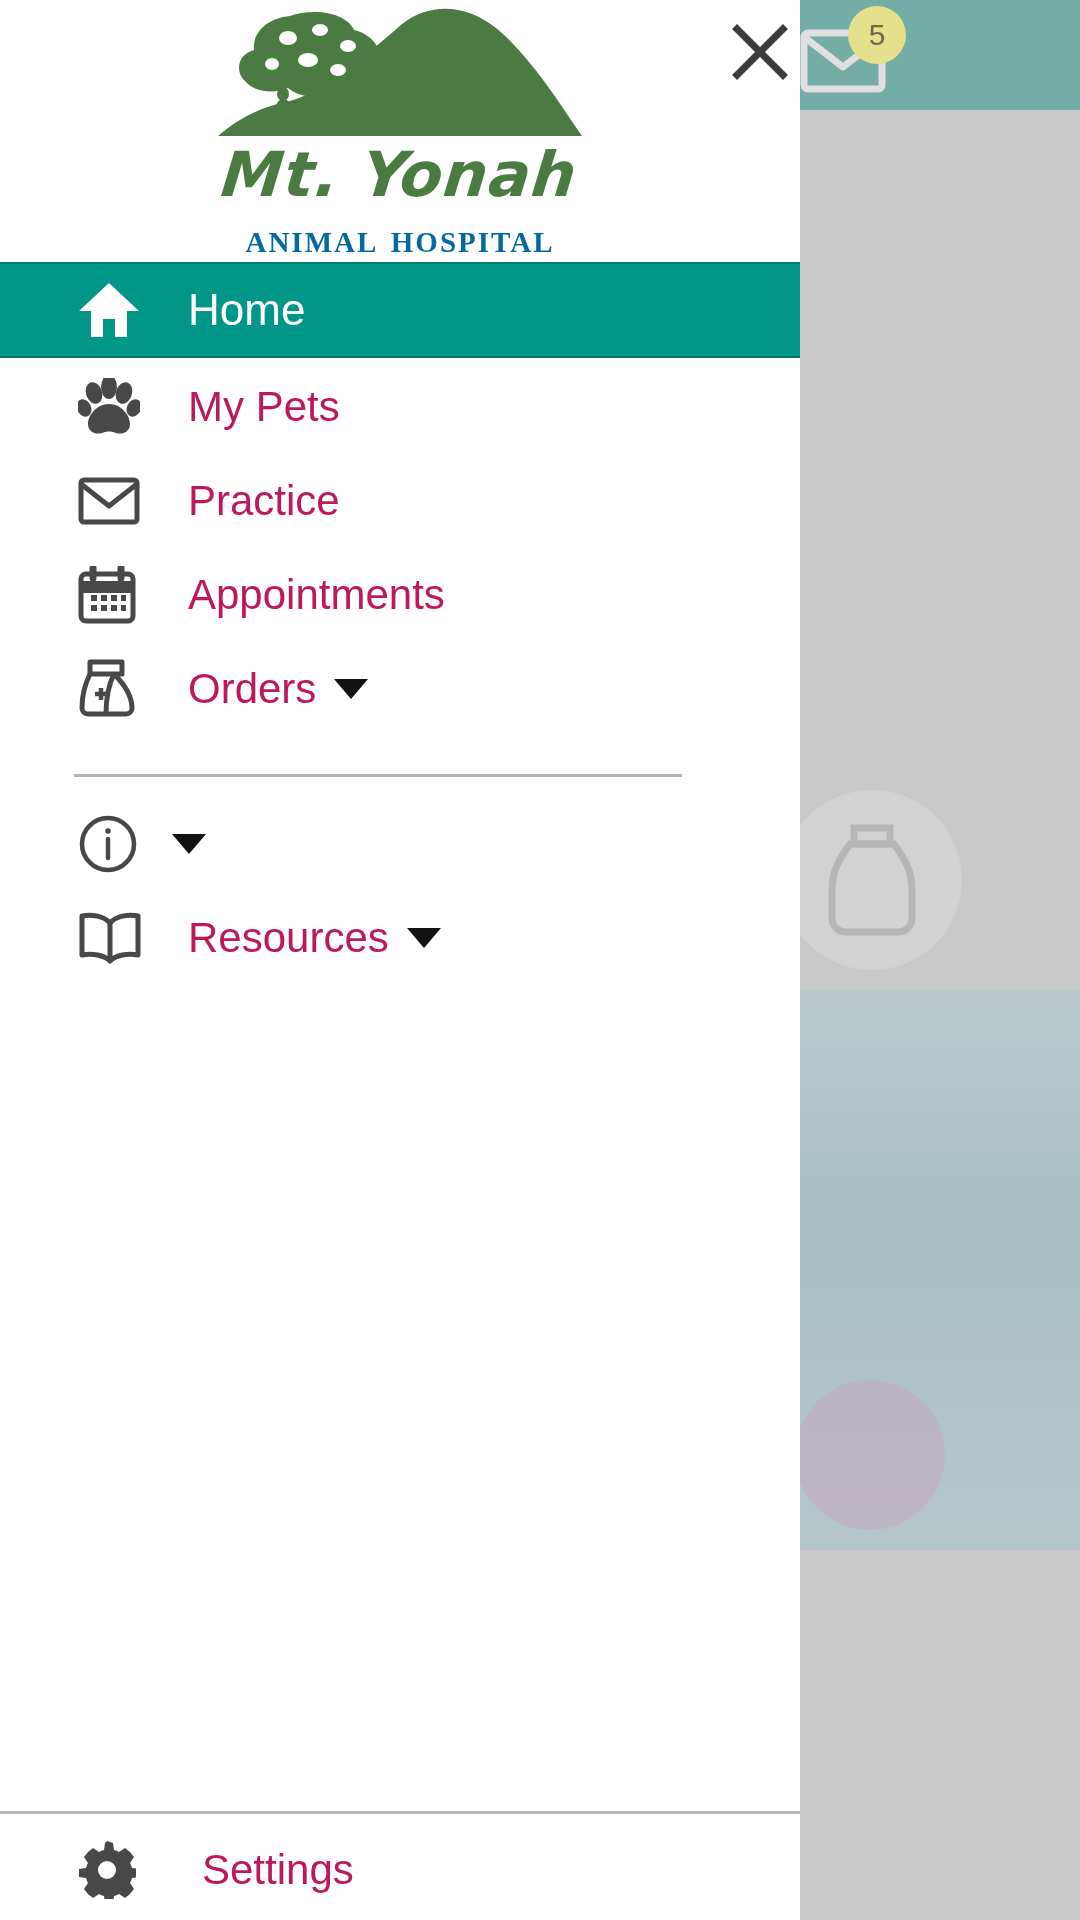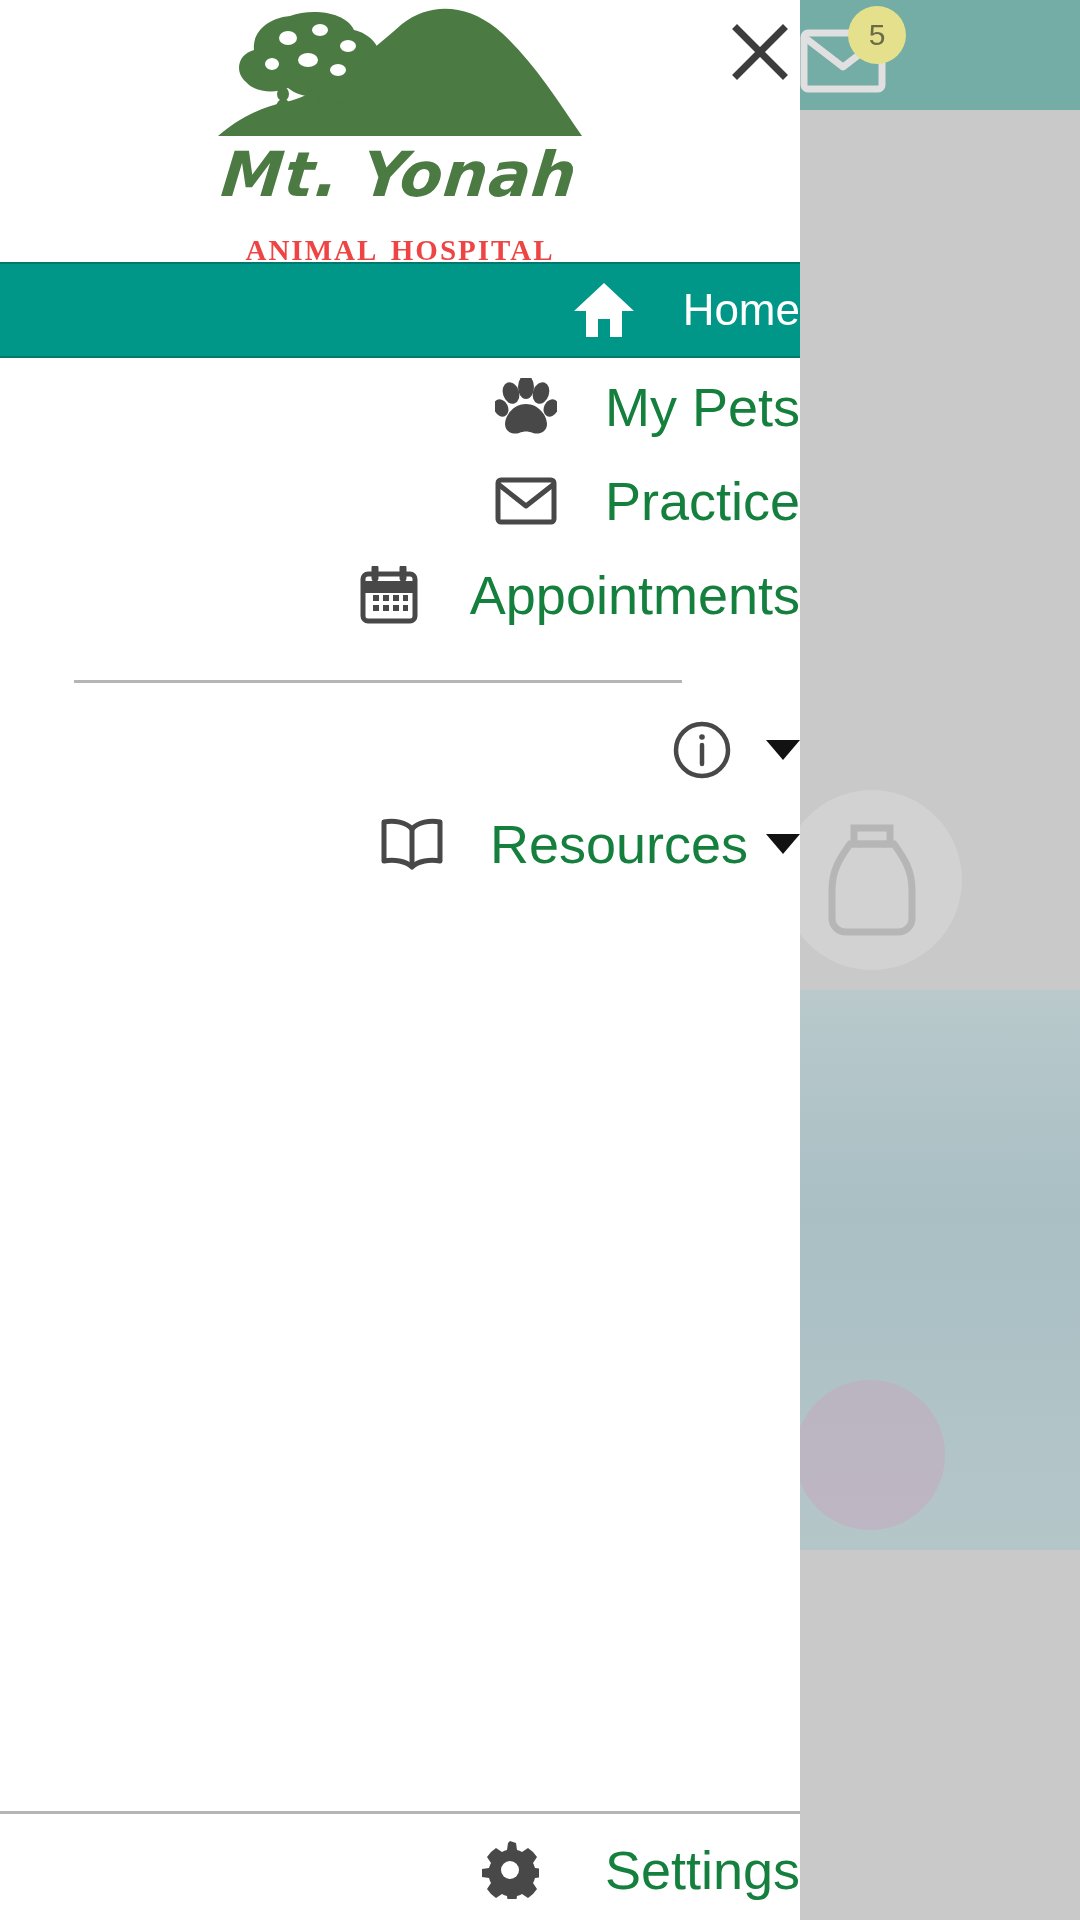--- a/index.html
+++ b/index.html
@@ -105,23 +105,23 @@
     color:#4b7a43;
     letter-spacing:1px;
     line-height:1;
     margin-top:2px;
     transform:skewX(-6deg);
   }
   #logo-sub {
     font-family:"Liberation Serif", serif;
     font-size:42px;
     font-weight:bold;
-    color:#ef4444;
+    color:#0369a1;
     letter-spacing:2px;
-    margin-top:16px;
+    margin-top:8px;
     font-variant:small-caps;
     text-transform:lowercase;
   }
 
   
   #close-button {
     position:absolute;
     top:10px;
     left:718px;
     width:84px; height:84px;
@@ -134,40 +134,39 @@
   #nav-list {
     flex:1 1 auto;
     overflow:hidden;
   }
   .nav-item {
     display:flex;
     align-items:center;
     height:94px;
     padding-left:78px;
     cursor:pointer;
-    justify-content:flex-end;
   }
   .nav-item.active {
     background:#009688;
     height:96px;
     border-top:2px solid #00796b;
     border-bottom:2px solid #00796b;
   }
   .nav-icon {
     width:76px;
     flex:none;
     display:flex;
     align-items:center;
     justify-content:flex-start;
     color:#484848;
   }
   .nav-item.active .nav-icon { color:#ffffff; }
   .nav-label {
-    font-size:54px;
-    color:#15803d;
+    font-size:42px;
+    color:#be185d;
     margin-left:34px;
     white-space:nowrap;
   }
   .nav-item.active .nav-label {
     color:#ffffff;
     font-size:44px;
   }
   .caret {
     margin-left:18px;
     width:0; height:0;
@@ -315,20 +314,32 @@
             <rect x="13" y="39" width="6" height="6"></rect>
               <rect x="23" y="39" width="6" height="6"></rect>
             <rect x="33" y="39" width="6" height="6"></rect>
               <rect x="43" y="39" width="5" height="6"></rect>
           </g>
         </svg>
       </span>
       <span class="nav-label">Appointments</span>
     </div>
 
+    <div class="nav-item">
+      <span class="nav-icon">
+        <svg width="58" height="62" viewBox="0 0 58 62" fill="none" stroke="currentColor" stroke-width="5" stroke-linejoin="round">
+          <path d="M12 4 H44 V16 H12 Z"></path>
+          <path d="M12 16 C6 28 4 40 4 50 a6 6 0 0 0 6 6 H48 a6 6 0 0 0 6-6 c0-12-8-24-18-34"></path>
+          <path d="M36 16 C30 28 28 40 28 56"></path>
+          <path d="M17 36 H29 M23 30 V42" stroke-width="4.5"></path>
+        </svg>
+      </span>
+      <span class="nav-label">Orders</span>
+      <span class="caret"></span>
+    </div>
 
 
 
     <div class="divider"></div>
 
     <div class="nav-item">
       <span class="nav-icon">
         <svg width="60" height="60" viewBox="0 0 60 60" fill="none" stroke="currentColor" stroke-width="4.5">
           <circle cx="30" cy="30" r="26"></circle>
           <circle cx="30" cy="17" r="2.8" fill="currentColor" stroke="none"></circle>

